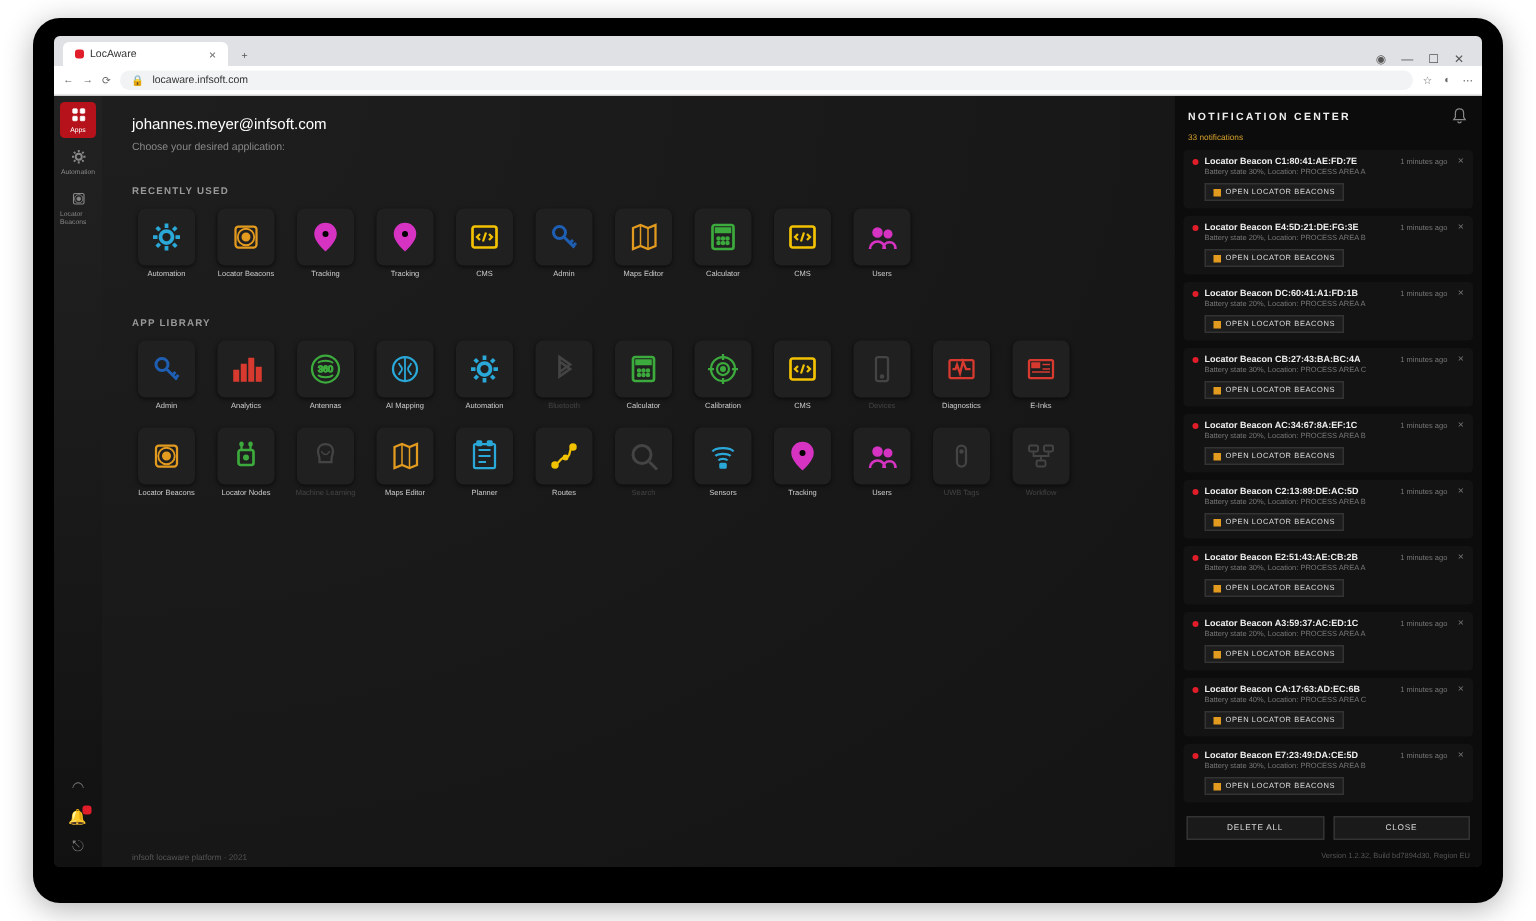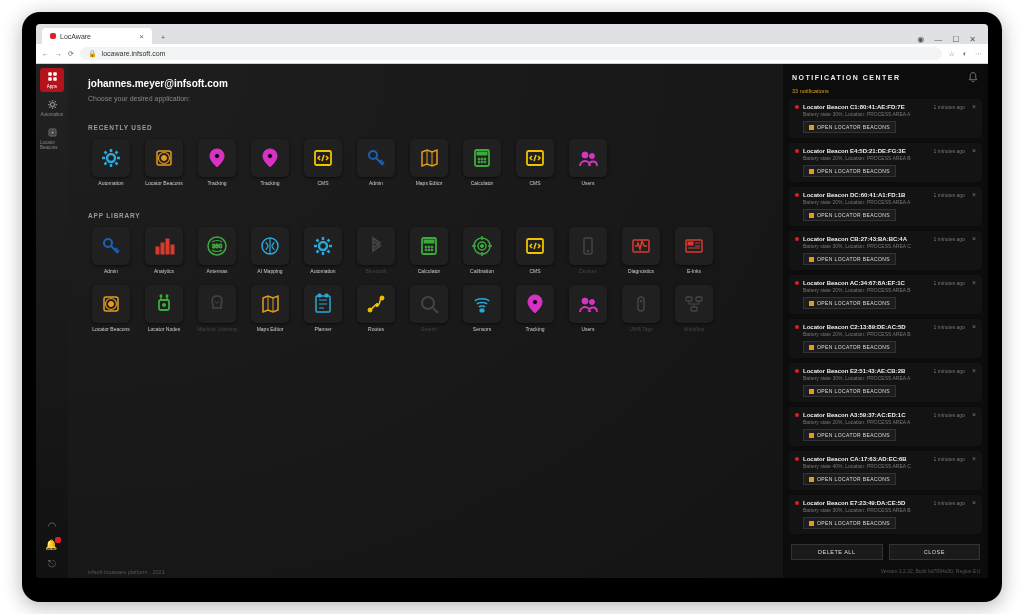--- a/index.html
+++ b/index.html
@@ -22,21 +22,21 @@
   .app { flex:1; display:flex; background:#181818; overflow:hidden; position:relative; }
   .sidebar { width:32px; background:linear-gradient(#222,#111); display:flex; flex-direction:column; align-items:center; padding-top:4px; gap:4px; }
   .side-item { width:24px; display:flex; flex-direction:column; align-items:center; gap:1px; font-size:4.5px; color:#888; padding:3px 0; border-radius:3px; cursor:pointer; }
   .side-item.active { background:#b5121b; color:#fff; }
   .side-item svg { width:11px; height:11px; }
   .side-bottom { margin-top:auto; display:flex; flex-direction:column; align-items:center; gap:8px; padding-bottom:8px; }
   .side-bottom .noti-badge { position:relative; }
   .side-bottom .noti-badge::after { content:""; position:absolute; top:-2px; right:-3px; width:6px; height:6px; background:#e11d2a; border-radius:2px; }
   .main { flex:1; padding:14px 20px 6px 20px; overflow:hidden; color:#ddd; background:radial-gradient(ellipse at top left, #1e1e1e, #141414); position:relative; }
   .welcome { font-size:10px; font-weight:700; color:#fff; }
-  .email { font-size:10px; font-weight:700; color:#fff; }
+  .email { font-size:10px; font-weight:400; color:#fff; }
   .subtitle { font-size:7px; color:#888; margin-top:6px; }
   .section-title { font-size:6.5px; letter-spacing:.8px; color:#999; margin:22px 0 8px 0; font-weight:600; }
   .app-grid { display:flex; flex-wrap:wrap; gap:7px; }
   .app-tile { width:46px; display:flex; flex-direction:column; align-items:center; gap:3px; cursor:pointer; }
   .tile-icon { width:38px; height:38px; border-radius:5px; background:#202020; display:flex; align-items:center; justify-content:center; box-shadow:0 1px 3px rgba(0,0,0,.6); }
   .tile-icon svg { width:22px; height:22px; }
   .tile-label { font-size:5px; color:#ccc; text-align:center; line-height:1.2; min-height:10px; }
   .tile-label.dim { color:#444; }
   .footer { position:absolute; bottom:3px; left:20px; right:20px; display:flex; justify-content:space-between; font-size:5.5px; color:#555; }
   

